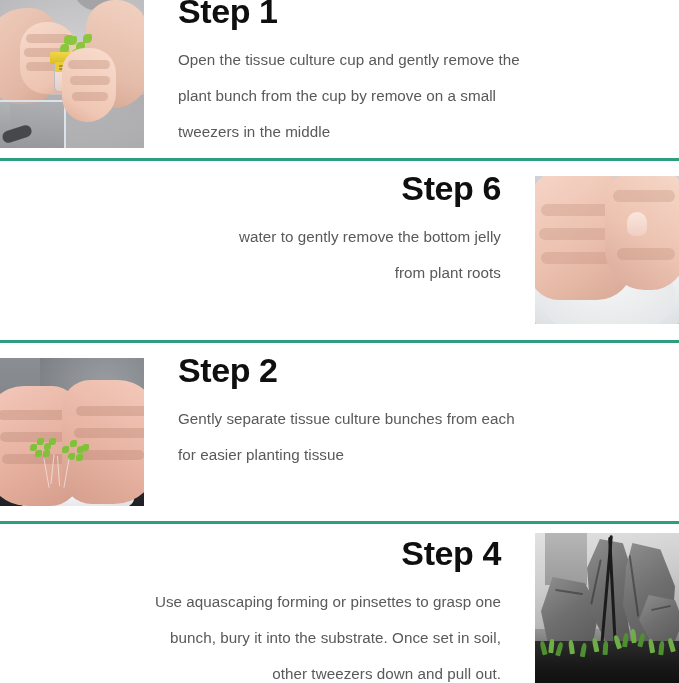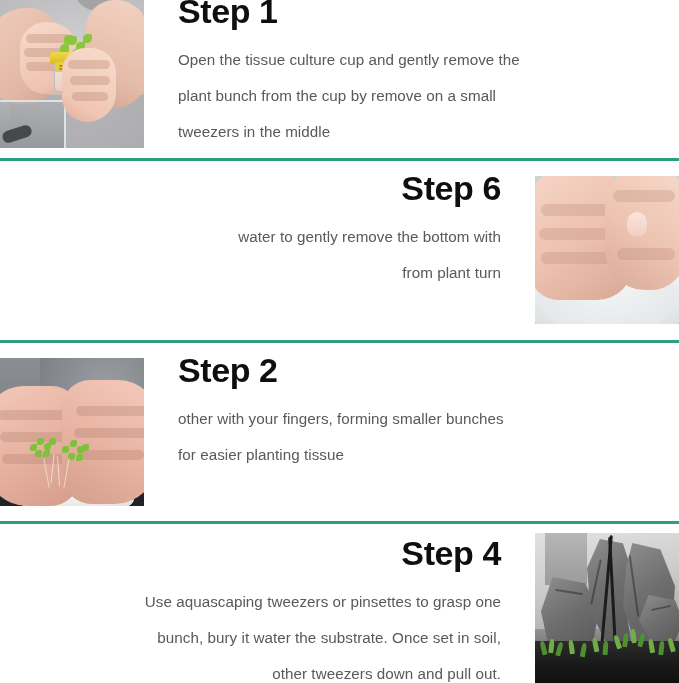--- a/index.html
+++ b/index.html
@@ -385,22 +385,22 @@
           <div class="hand-small"></div>
           <div class="nail" style="left:92px; top:36px;"></div>
           <div class="knuckle" style="left:78px; top:14px; width:62px;"></div>
           <div class="knuckle" style="left:82px; top:72px; width:58px;"></div>
         </div>
       </div>
 
       <div class="text-col align-right" style="top:10px;">
         <h2 class="step-heading">Step 6</h2>
         <p class="step-body" style="margin-top:14px;">
-          <span class="ln">water to gently remove the bottom with</span>
-          <span class="ln">from plant turn</span>
+          <span class="ln">water to gently remove the bottom jelly</span>
+          <span class="ln">from plant roots</span>
         </p>
       </div>
 
     </div>
   </div>
 
   <div class="divider" style="top:340px;"></div>
 
   <div class="step" style="top:343px; height:179px;">
     <div class="step-inner">
@@ -437,21 +437,21 @@
           <div class="root" style="left:52px; top:96px; transform:rotate(6deg);"></div>
           <div class="root" style="left:58px; top:98px; transform:rotate(-4deg);"></div>
           <div class="root" style="left:66px; top:100px; transform:rotate(10deg);"></div>
           <div class="root" style="left:46px; top:100px; transform:rotate(-10deg);"></div>
         </div>
       </div>
 
       <div class="text-col align-left" style="top:10px;">
         <h2 class="step-heading">Step 2</h2>
         <p class="step-body" style="margin-top:14px;">
-          <span class="ln">other with your fingers, forming smaller bunches</span>
+          <span class="ln">Gently separate tissue culture bunches from each</span>
           <span class="ln">for easier planting tissue</span>
         </p>
       </div>
 
     </div>
   </div>
 
   <div class="divider" style="top:521px;"></div>
 
   <div class="step" style="top:524px; height:159px;">
@@ -485,22 +485,22 @@
           <div class="grass" style="left:104px; bottom:36px; transform:rotate(14deg);"></div>
           <div class="grass lt" style="left:114px; bottom:30px; transform:rotate(-10deg);"></div>
           <div class="grass" style="left:124px; bottom:28px; transform:rotate(6deg);"></div>
           <div class="grass lt" style="left:134px; bottom:31px; transform:rotate(-16deg);"></div>
         </div>
       </div>
 
       <div class="text-col align-right" style="top:12px;">
         <h2 class="step-heading">Step 4</h2>
         <p class="step-body" style="margin-top:14px;">
-          <span class="ln">Use aquascaping tweezers or pinsettes to grasp one</span>
-          <span class="ln">bunch, bury it water the substrate. Once set in soil,</span>
+          <span class="ln">Use aquascaping forming or pinsettes to grasp one</span>
+          <span class="ln">bunch, bury it into the substrate. Once set in soil,</span>
           <span class="ln">other tweezers down and pull out.</span>
         </p>
       </div>
 
     </div>
   </div>
 
 </div>
 
 </body></html>

